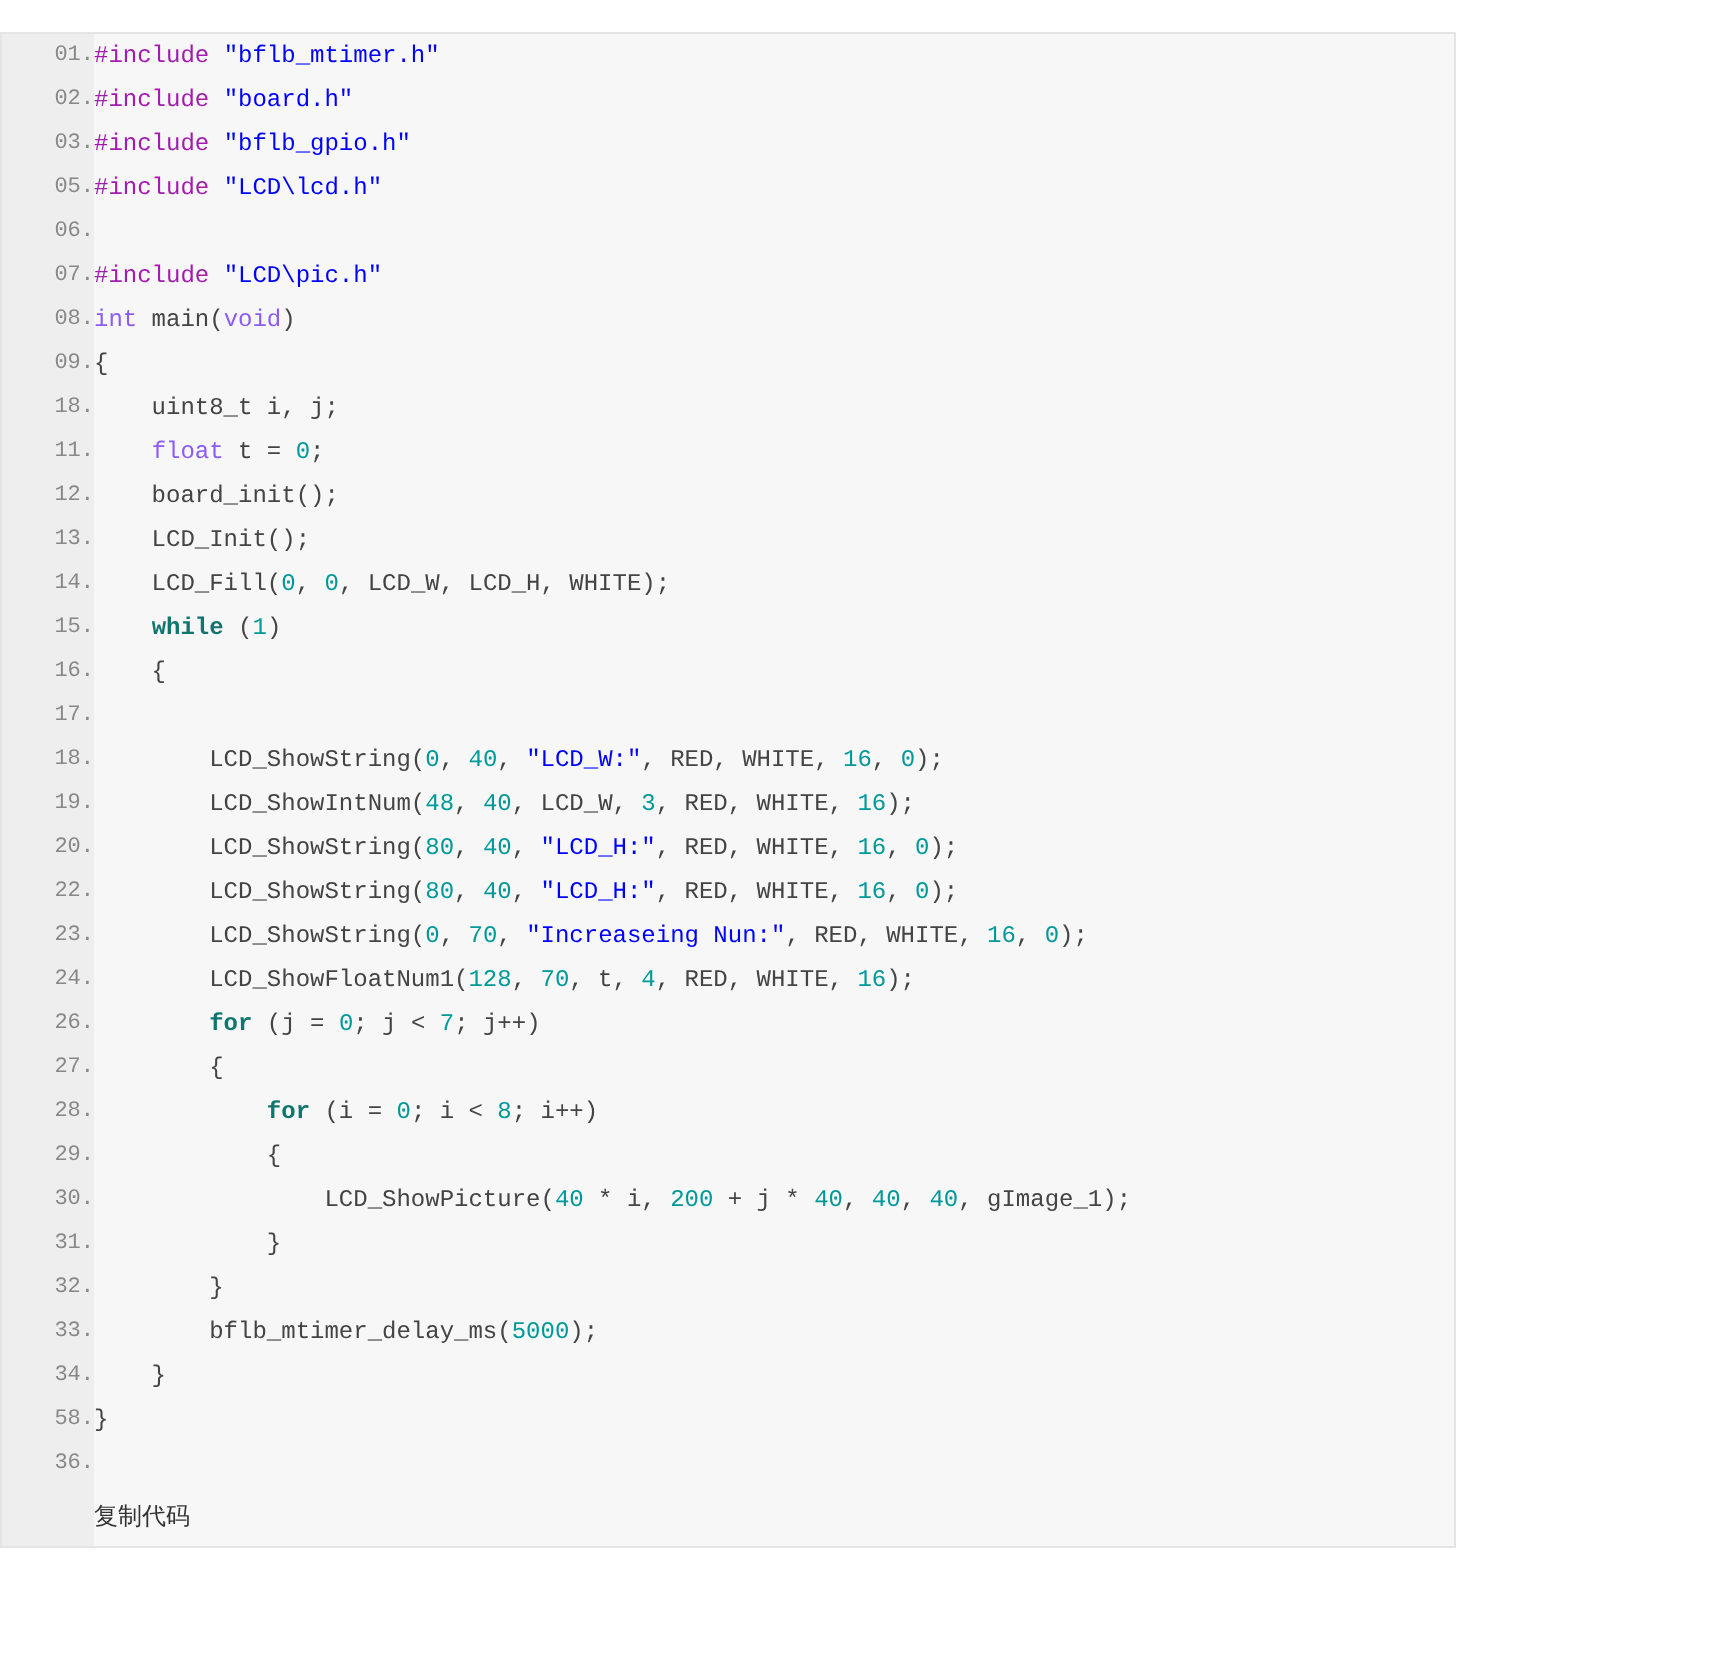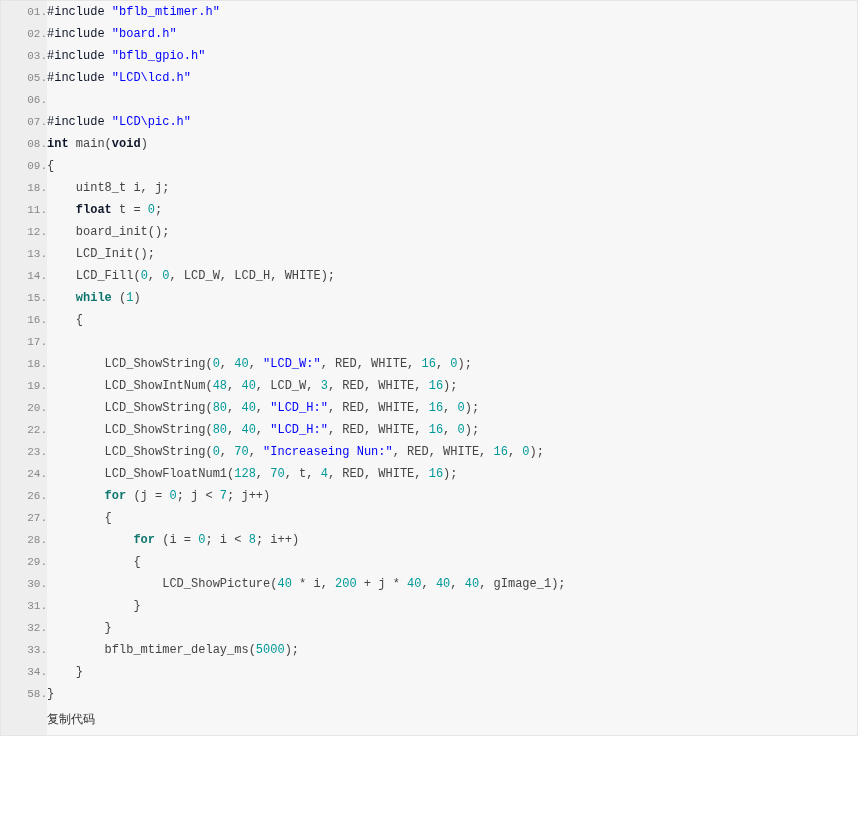--- a/index.html
+++ b/index.html
@@ -5,22 +5,23 @@
   * { box-sizing: border-box; }
   body {
     margin: 0;
     padding: 0;
     background: #fff;
     font-family: Consolas, "Courier New", monospace;
   }
   .code-block {
     background: #f7f7f7;
     border: 1px solid #e5e5e5;
-    width: 858px;
+    width: 728px;
     position: relative;
+    margin-top: 16px;
   }
   .code-table {
     border-collapse: collapse;
     width: 100%;
     font-size: 12px;
   }
   .code-table td {
     padding: 0;
     vertical-align: top;
   }
@@ -39,34 +40,34 @@
   .code-cell {
     padding-left: 10px;
     color: #444;
     font-family: Consolas, "Courier New", monospace;
     font-size: 12px;
     line-height: 22px;
     height: 22px;
     white-space: pre;
   }
   .copy-row td.code-cell {
-    font-family: Liberation Mono, monospace;
+    font-family: Liberation Serif, serif;
     font-size: 12px;
     color: #333;
     padding-top: 4px;
     padding-bottom: 4px;
   }
   .copy-row td.gutter-cell {
     background: #eeeeee;
   }
   
-  .tok-pp   { color: #0f172a; }      
+  .tok-pp   { color: #a21caf; }      
   .tok-str  { color: #0000ff; }      
   .tok-kw   { color: #0f766e; font-weight: bold; }  
-  .tok-type { color: #0f172a; font-weight: bold; }  
+  .tok-type { color: #8b5cf6; font-weight: normal; }  
   .tok-num  { color: #009999; }
   .tok-plain{ color: #444; }
 </style>
 </head>
 <body>
 
 <div class="code-block">
   <table class="code-table">
     <tbody>
         <tr>
@@ -190,19 +191,23 @@
           <td class="code-cell"><span class="tok-plain">        bflb_mtimer_delay_ms(</span><span class="tok-num">5000</span><span class="tok-plain">);</span></td>
         </tr>
         <tr>
           <td class="gutter-cell">34.</td>
           <td class="code-cell"><span class="tok-plain">    }</span></td>
         </tr>
         <tr>
           <td class="gutter-cell">58.</td>
           <td class="code-cell"><span class="tok-plain">}</span></td>
         </tr>
+        <tr>
+          <td class="gutter-cell">36.</td>
+          <td class="code-cell"></td>
+        </tr>
         <tr class="copy-row">
           <td class="gutter-cell"></td>
           <td class="code-cell">复制代码</td>
         </tr>
       </tbody>
   </table>
 </div>
 
 </body></html>

